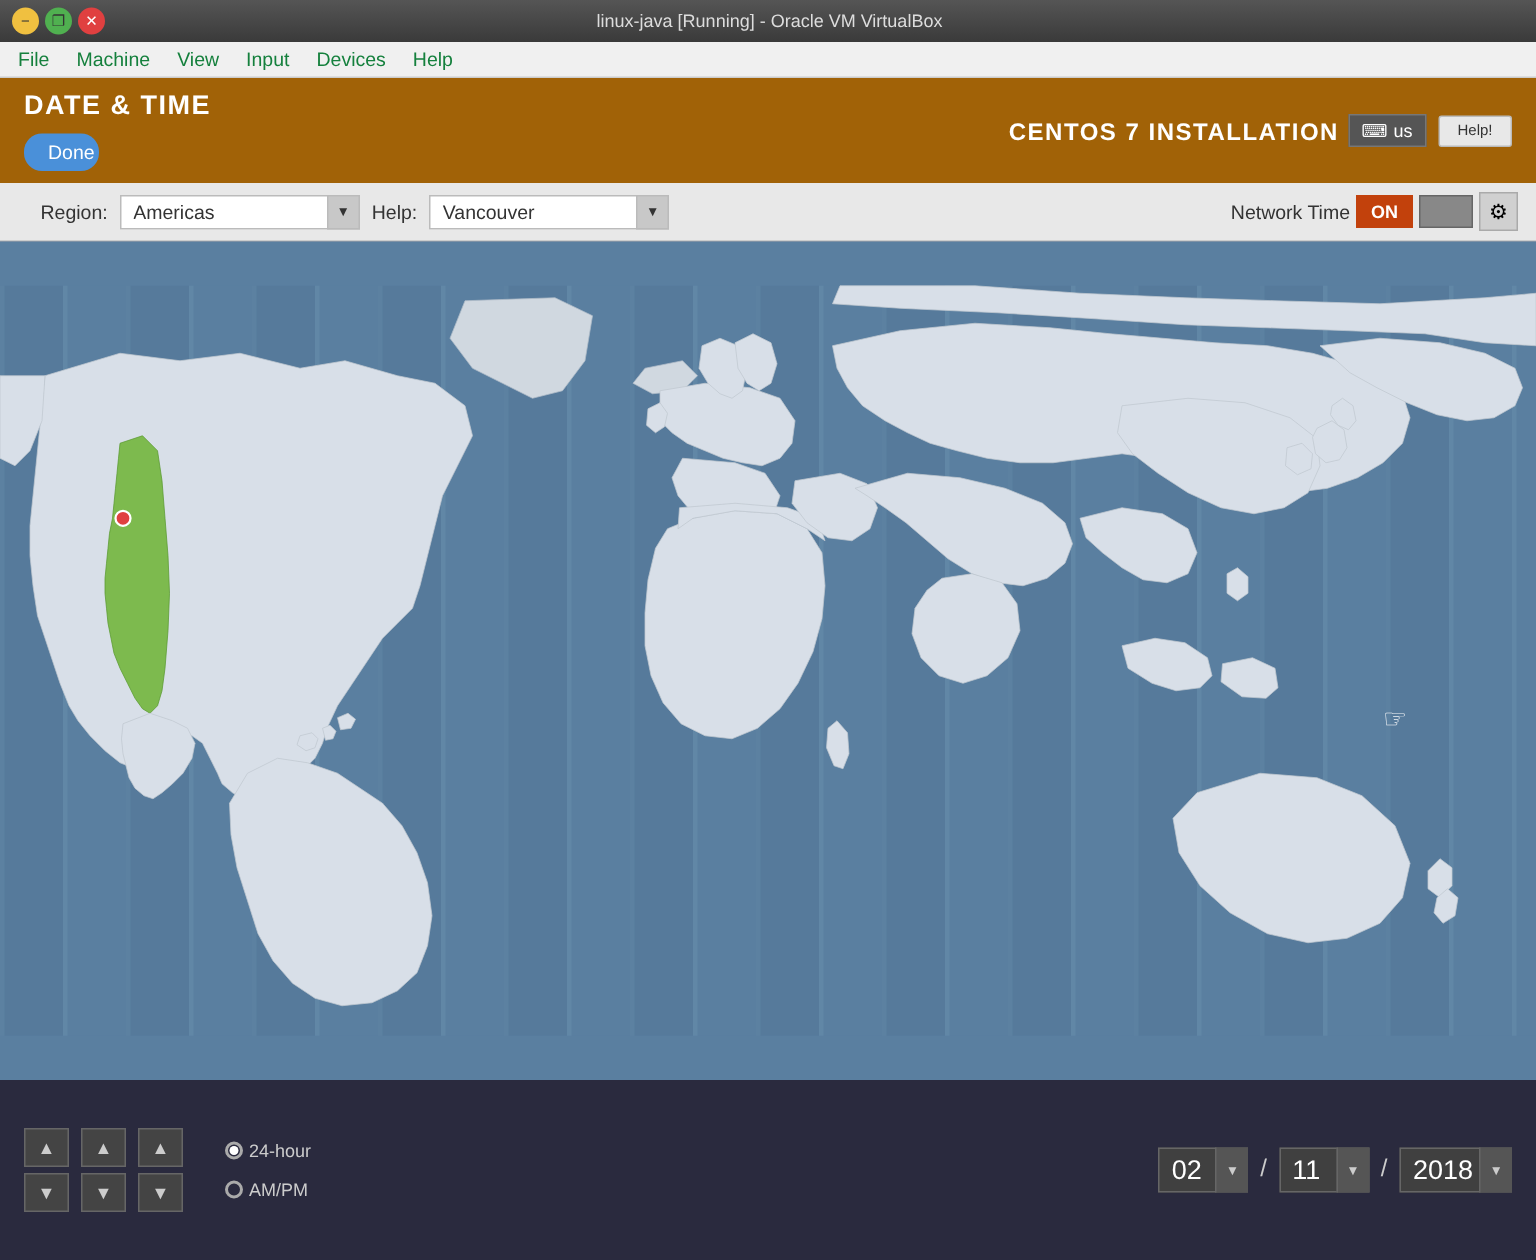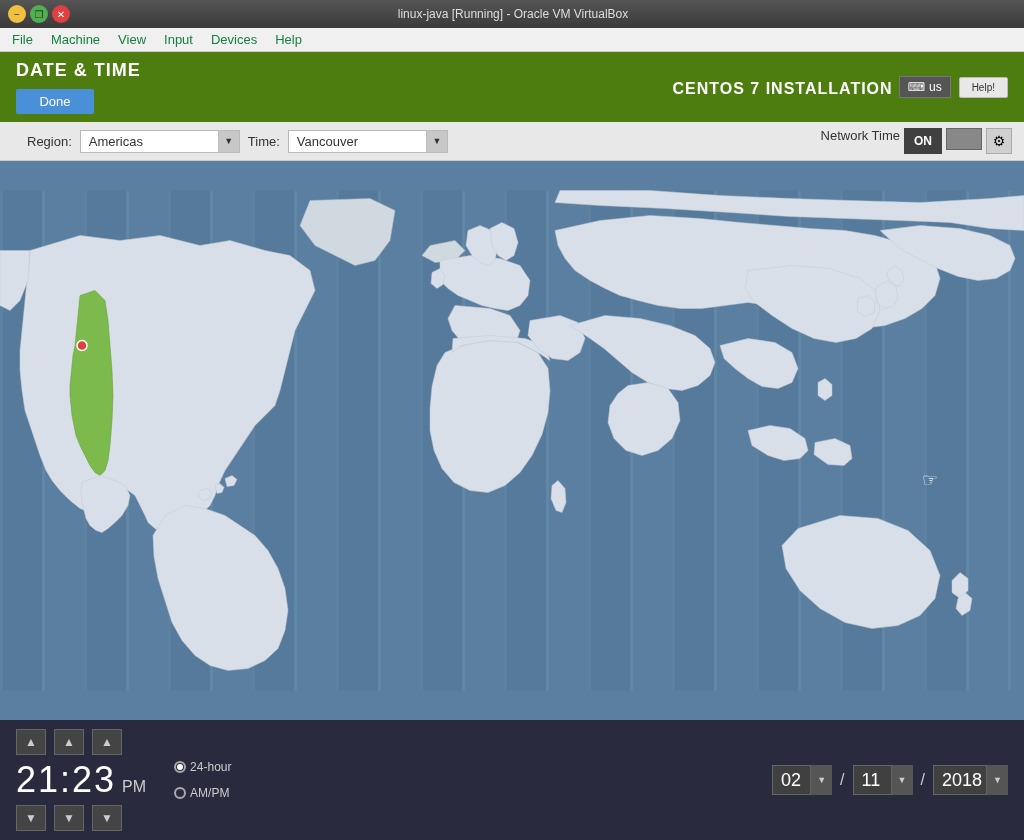--- a/index.html
+++ b/index.html
@@ -48,43 +48,43 @@
     
     .main-content {
       background: #1a1a2e;
       height: calc(840px - 28px - 24px);
       display: flex;
       flex-direction: column;
     }
 
     
     .header-strip {
-      background: #4d7c0f;
+      background: #a16207;
       display: flex;
       align-items: center;
       justify-content: space-between;
       padding: 8px 16px;
       min-height: 60px;
     }
     .header-left { display: flex; flex-direction: column; gap: 8px; }
     .page-title {
       color: white;
       font-size: 18px;
       font-weight: bold;
       letter-spacing: 1px;
     }
     .done-btn {
       background: #4a90d9;
       color: white;
       border: none;
       padding: 5px 16px;
       font-size: 13px;
       cursor: pointer;
-      border-radius: 2px;
-      width: 78px;
+      border-radius: 12px;
+      width: 50px;
     }
     .header-right {
       display: flex;
       flex-direction: row;
       align-items: flex-end;
       gap: 6px;
     }
     .centos-title {
       color: white;
       font-size: 16px;
@@ -120,21 +120,21 @@
     
     .controls-bar {
       background: #e8e8e8;
       display: flex;
       align-items: center;
       padding: 6px 12px;
       gap: 8px;
       border-bottom: 1px solid #ccc;
     }
     .controls-left { display: flex; align-items: center; gap: 8px; flex: 1; margin-left: 15px; }
-    .controls-right { display: flex; gap: 4px; }
+    .controls-right { display: flex; align-items: center; gap: 4px; }
     .control-label { color: #333; font-size: 13px; }
     .select-wrapper {
       position: relative;
       display: inline-flex;
       align-items: flex-end;
     }
     .select-field {
       background: white;
       border: 1px solid #bbb;
       padding: 3px 24px 3px 8px;
@@ -155,21 +155,21 @@
       border: 1px solid #bbb;
       display: flex;
       align-items: center;
       justify-content: center;
       font-size: 9px;
       color: #333;
       pointer-events: none;
     }
     .network-time-label { color: #333; font-size: 13px; }
     .toggle-on {
-      background: #404040;
+      background: #c2410c;
       color: white;
       border: none;
       padding: 4px 10px;
       font-size: 12px;
       font-weight: bold;
       cursor: pointer;
     }
     .toggle-track {
       width: 36px;
       height: 22px;
@@ -348,21 +348,21 @@
       <div class="select-wrapper">
         <select class="select-field">
           <option>Americas</option>
           <option>Europe</option>
           <option>Asia</option>
           <option>Africa</option>
           <option>Oceania</option>
         </select>
         <div class="dropdown-arrow">▼</div>
       </div>
-      <span class="control-label">Time:</span>
+      <span class="control-label">Help:</span>
       <div class="select-wrapper">
         <select class="select-field city">
           <option>Vancouver</option>
           <option>Toronto</option>
           <option>New York</option>
           <option>Los Angeles</option>
         </select>
         <div class="dropdown-arrow">▼</div>
       </div>
     </div>
@@ -495,26 +495,20 @@
 
   <div class="bottom-panel">
 
     <div style="display: flex; flex-direction: column; gap: 4px;">
       <div class="time-arrow-row">
         <button class="time-arrow-btn">▲</button>
         <button class="time-arrow-btn">▲</button>
         <button class="time-arrow-btn">▲</button>
       </div>
 
-      <div class="time-display">
-        <span class="time-value">
-          <span>21</span>:<span>23</span>
-        </span>
-        <span class="time-ampm">PM</span>
-      </div>
 
       <div class="time-arrow-row">
         <button class="time-arrow-btn">▼</button>
         <button class="time-arrow-btn">▼</button>
         <button class="time-arrow-btn">▼</button>
       </div>
     </div>
 
     <div class="time-format">
       <label class="radio-option">

